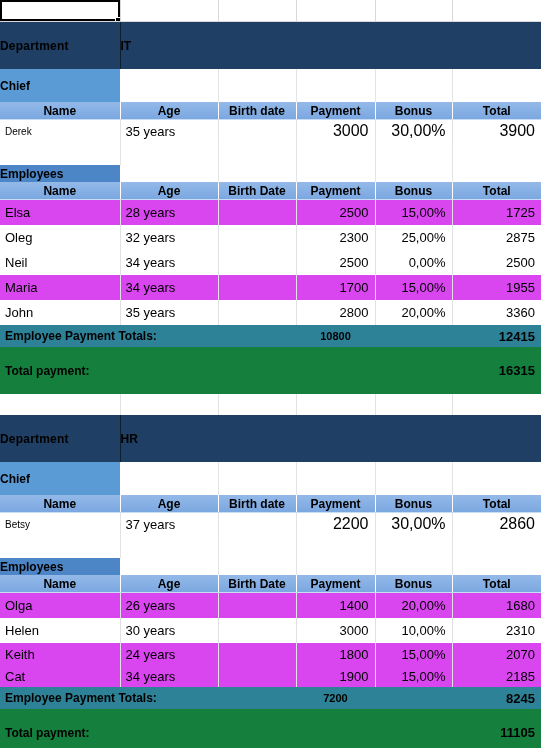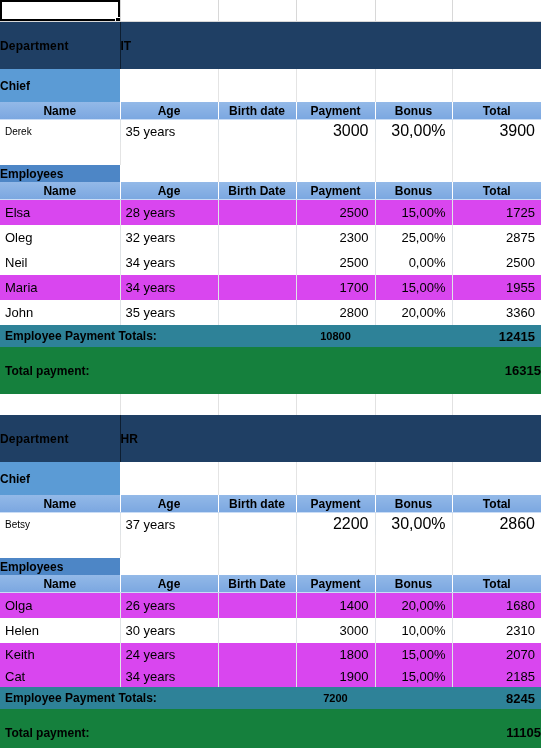--- a/index.html
+++ b/index.html
@@ -87,21 +87,21 @@
   }
   .tot-row td.tlabel{padding-left:5px;text-align:left;}
   .tot-row td.tmid{text-align:center;font-size:11px;}
   .tot-row td.tright{text-align:right;padding-right:6px;font-size:13px;}
 
   .grand-row td{
     height:47px;background:#15803d;color:#ffffff;
     font-size:12px;font-weight:bold;vertical-align:bottom;padding-bottom:3px;
   }
   .grand-row td.tlabel{padding-left:5px;text-align:left;}
-  .grand-row td.tright{text-align:right;padding-right:0;font-size:13px;}
+  .grand-row td.tright{text-align:right;padding-right:6px;font-size:13px;}
 
   
   .spacer-row td{height:23px;background:#ffffff;border-right:1px solid #e4e4e4;}
 
   
   .toprow td{height:21px;background:#ffffff;border-right:1px solid #d8d8d8;border-bottom:1px solid #d8d8d8;}
 
   .sel-cell{position:relative;background:#ffffff !important;
     box-shadow:inset 0 0 0 2px #000000;}
   .fill-handle{

